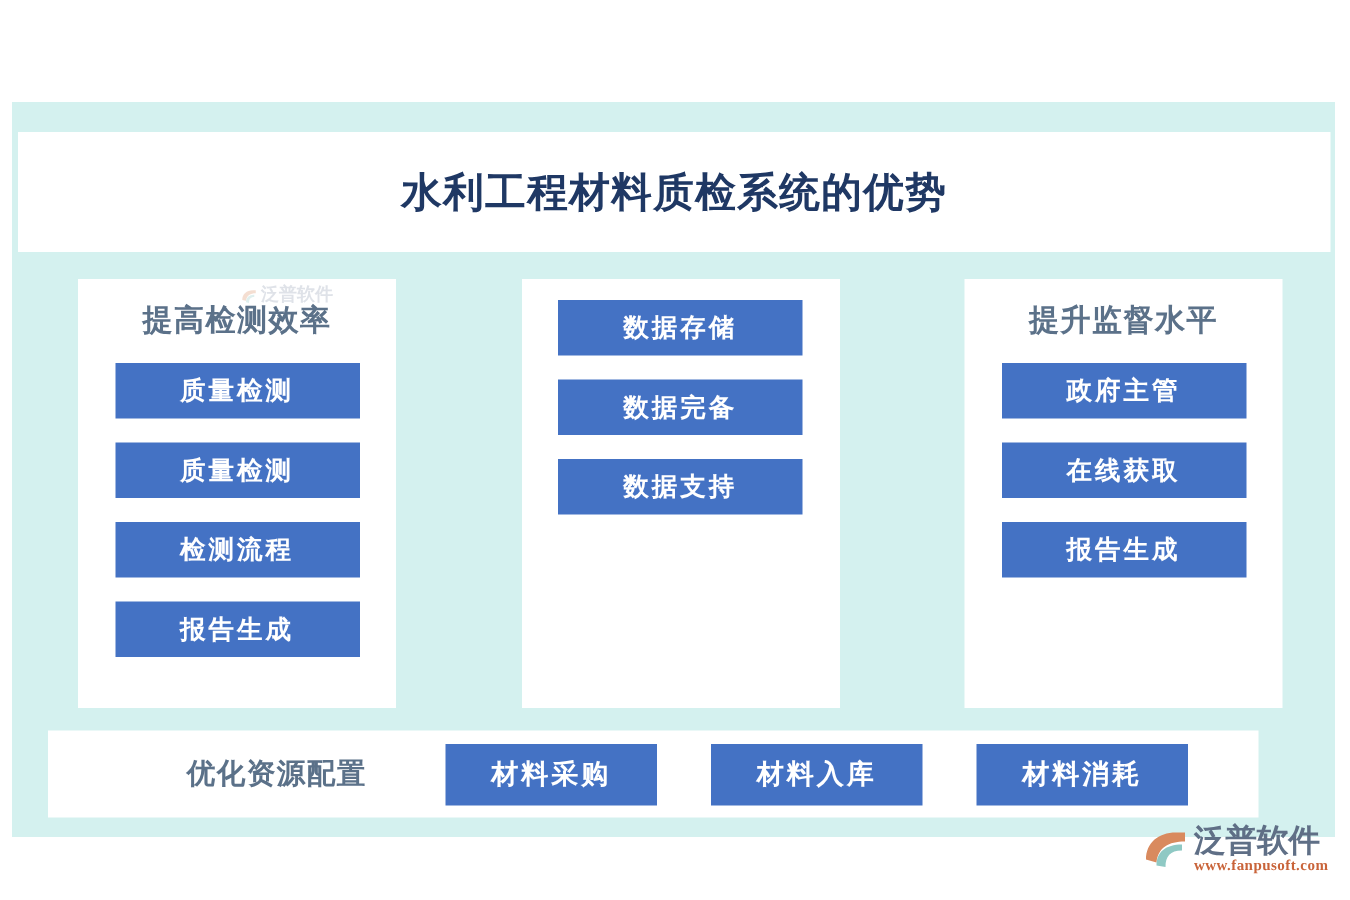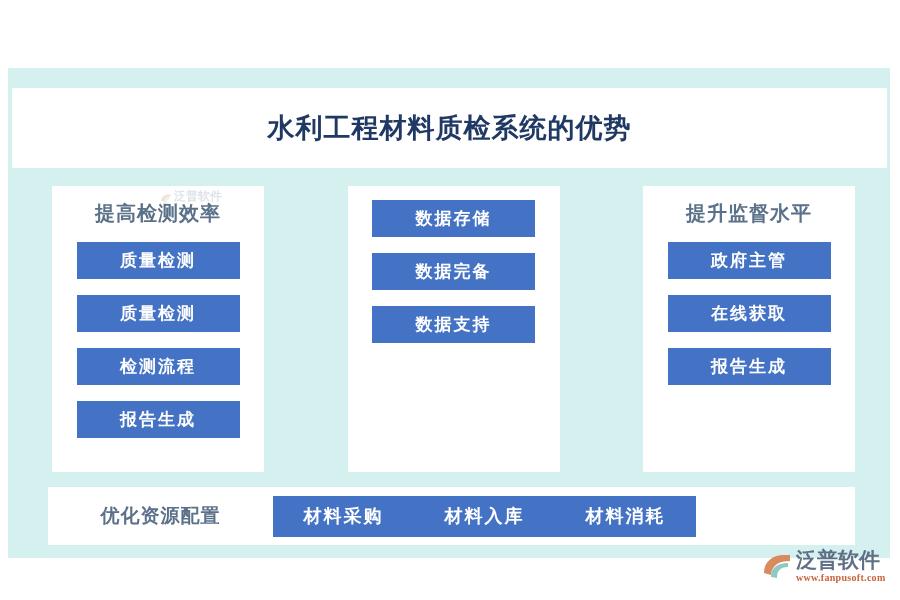--- a/index.html
+++ b/index.html
@@ -115,28 +115,29 @@
   }
   .wm-mark {
     width: 12px;
     height: 12px;
     position: relative;
   }
 
   
   .bottom-card {
     position: absolute;
-    left: 48px;
+    left: 32px;
     top: 487px;
     width: 807px;
     height: 58px;
     background: #ffffff;
     display: flex;
     align-items: center;
     box-sizing: border-box;
+    padding-left: 40px;
   }
   .bottom-label {
     width: 225px;
     text-align: center;
     font-size: 19px;
     font-weight: bold;
     color: #5b7189;
     letter-spacing: 1px;
     white-space: nowrap;
   }
@@ -145,20 +146,21 @@
     height: 41px;
     background: #4472c4;
     color: #ffffff;
     font-size: 18px;
     font-weight: bold;
     letter-spacing: 2px;
     display: flex;
     align-items: center;
     justify-content: center;
     white-space: nowrap;
+    margin-right: 36px;
   }
 
   
   .brand {
     position: absolute;
     left: 762px;
     top: 550px;
     display: flex;
     align-items: center;
     gap: 4px;

